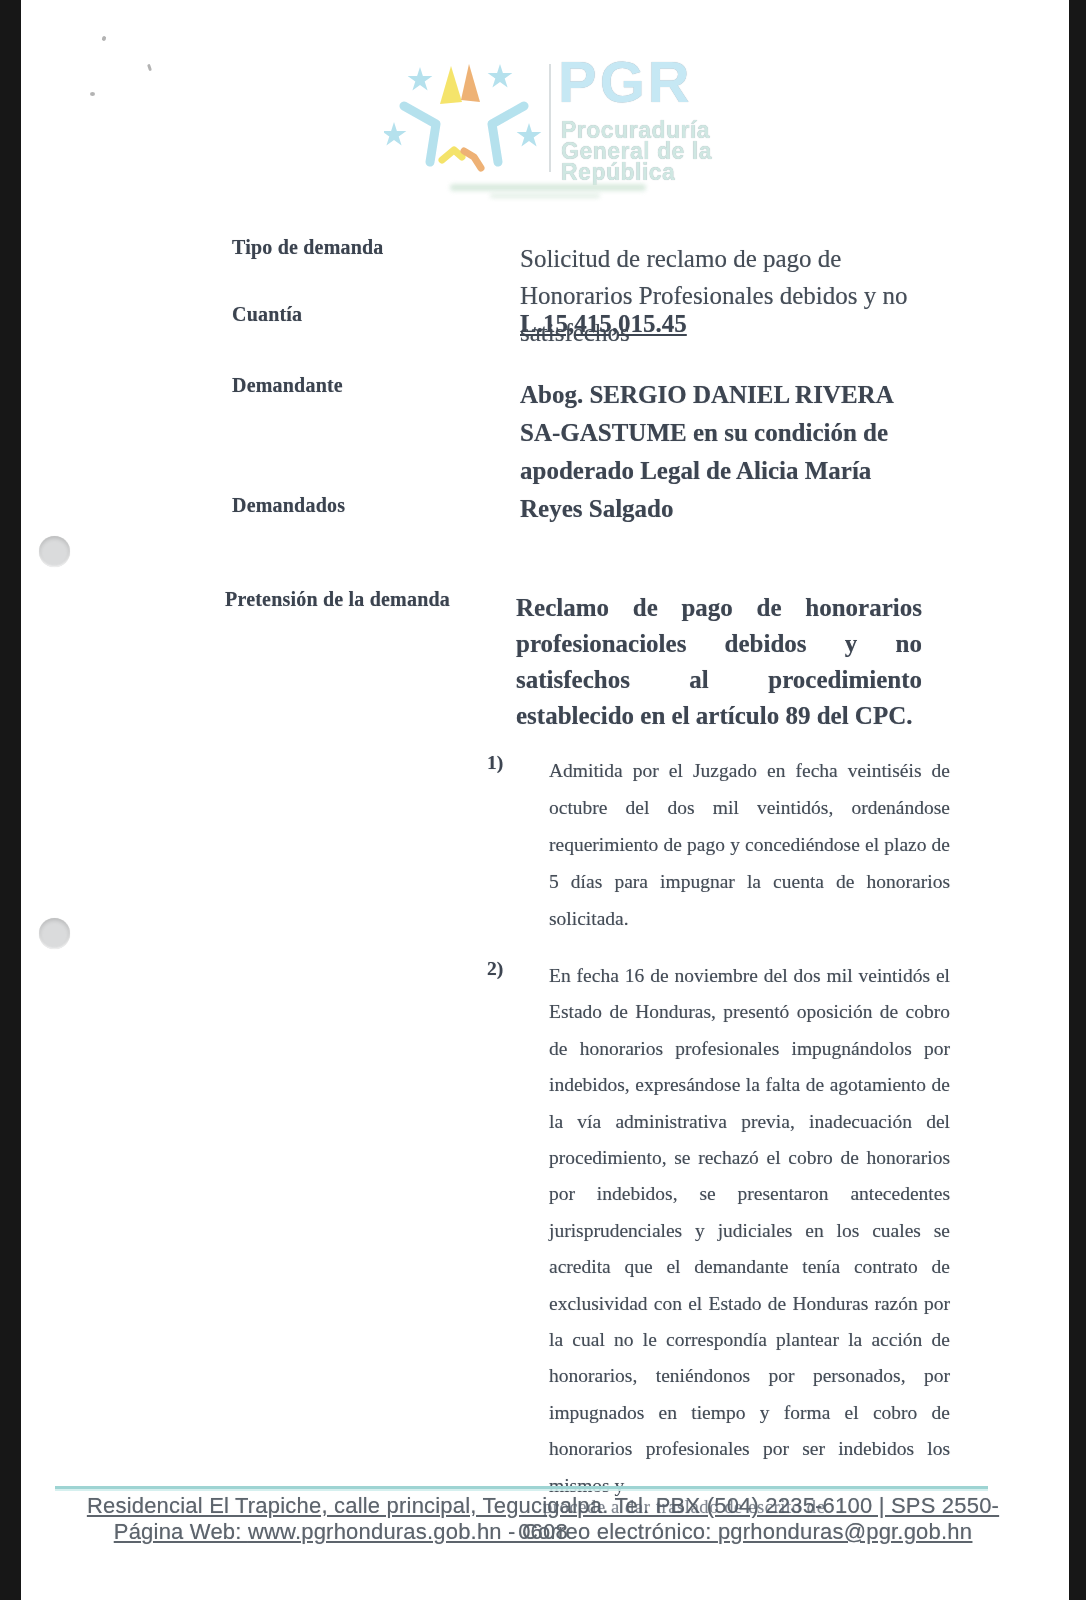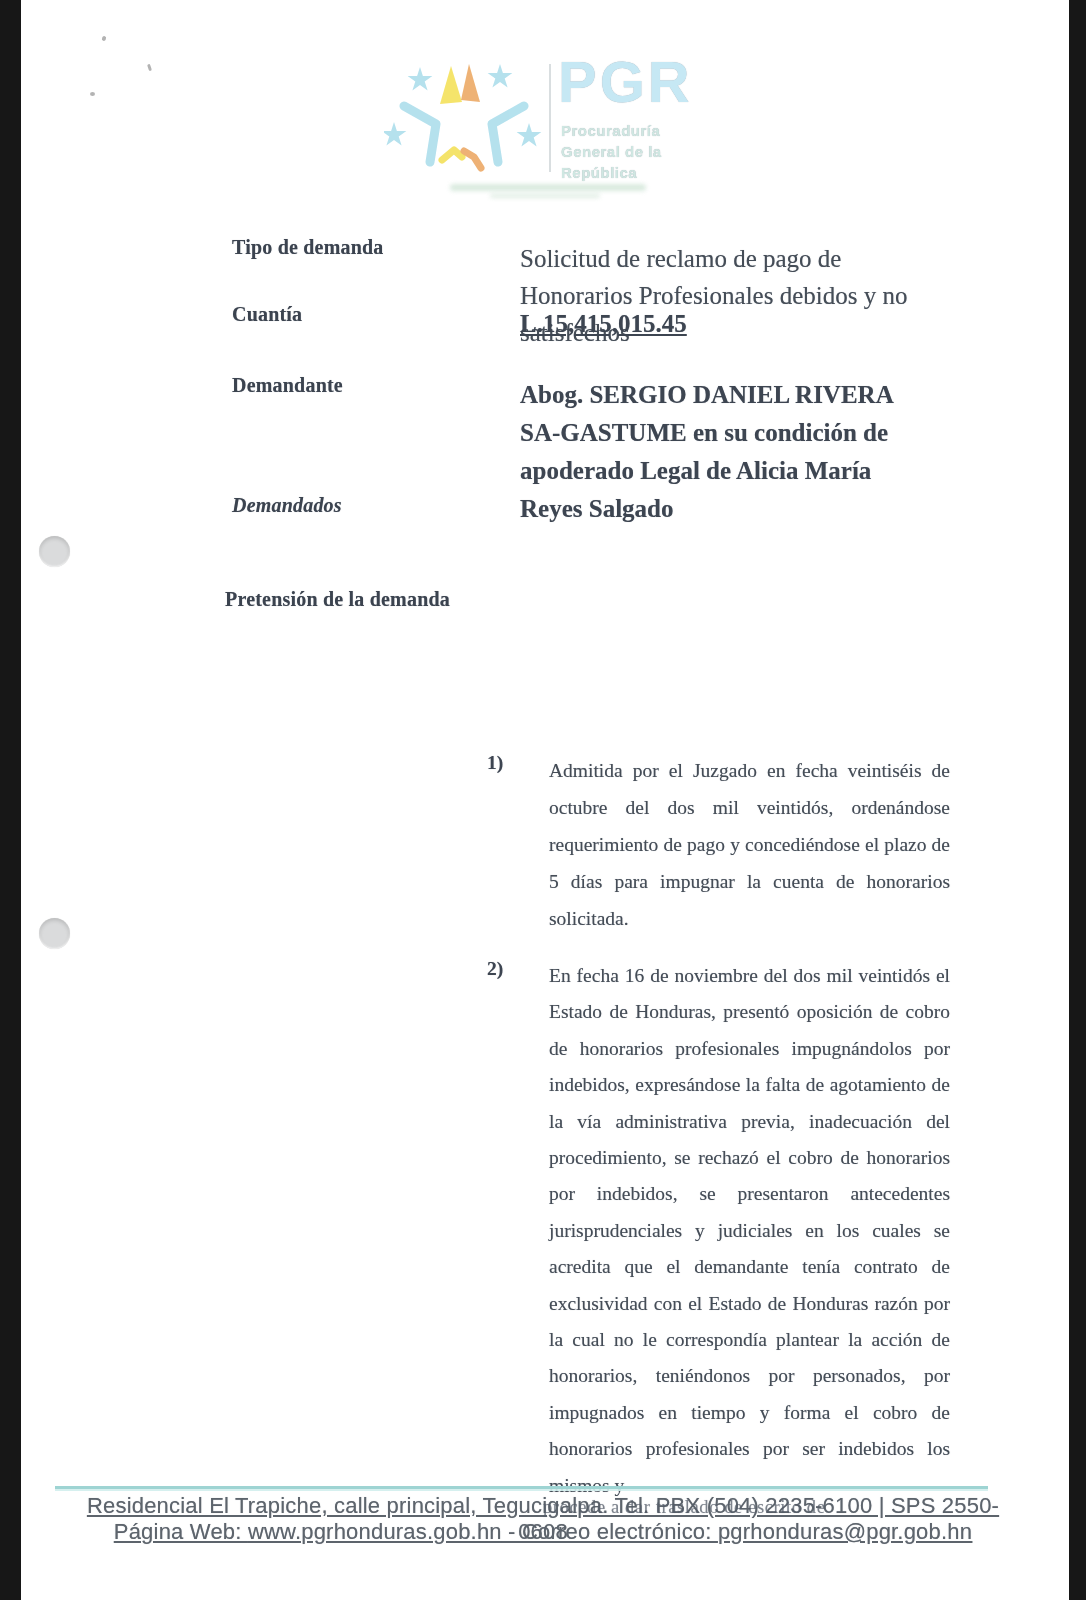--- a/index.html
+++ b/index.html
@@ -28,39 +28,39 @@
   .mark-2{left:148px;top:64px;width:3px;height:7px;transform:rotate(-18deg);border-radius:2px;}
   .mark-3{left:90px;top:92px;width:5px;height:4px;}
 
   
   .emblem{position:absolute;left:384px;top:56px;filter:blur(0.4px);opacity:.9;}
   .logo-divider{position:absolute;left:549px;top:64px;width:2px;height:108px;background:#ccd3d5;opacity:.75;}
   .logo-acronym{position:absolute;left:558px;top:48px;
     font-family:"Liberation Sans", sans-serif;font-weight:bold;font-size:58px;
     color:#c6e8f4;letter-spacing:3px;filter:blur(0.5px);}
   .logo-name{position:absolute;left:561px;top:120px;
-    font-family:"Liberation Sans", sans-serif;font-weight:bold;font-size:15px;
+    font-family:"Liberation Sans", sans-serif;font-weight:bold;font-size:23px;
     line-height:21px;color:#cfe7e2;letter-spacing:0.5px;filter:blur(0.5px);}
   .tagline{position:absolute;left:450px;top:184px;width:196px;height:7px;
     background:#d3e7d9;border-radius:4px;filter:blur(2px);opacity:.85;}
   .tagline:after{content:"";position:absolute;left:40px;top:10px;width:110px;height:4px;
     background:#dcebe0;border-radius:3px;}
 
   
   .flabel{position:absolute;left:232px;font-weight:bold;font-size:20px;color:#3b434f;letter-spacing:0.2px;text-align:right;}
   .fvalue{position:absolute;left:520px;width:404px;font-size:25px;line-height:37px;}
   .bold{font-weight:bold;color:#3d4551;}
   .justify{text-align:justify;}
   .lh36{line-height:36px;}
   .lh38{line-height:38px;}
 
   .l-tipo{top:236px;} .v-tipo{top:240px;}
   .l-cuantia{top:303px;} .v-cuantia{top:305px;text-decoration:underline;}
   .l-demandante{top:374px;} .v-demandante{top:376px;}
-  .l-demandados{top:494px;font-style:italic;} .v-demandados{top:496px;}
+  .l-demandados{top:494px;} .v-demandados{top:496px;}
   .l-pretension{top:588px;left:225px;} .v-pretension{top:590px;left:516px;width:406px;}
 
   
   .inum{position:absolute;left:487px;font-weight:bold;font-size:19.5px;color:#3d4551;}
   .itext{position:absolute;left:521px;width:401px;font-size:19.5px;text-align:justify;margin-left:28px;}
   .n1{top:752px;} .t1{top:752px;line-height:37px;}
   .n2{top:958px;} .t2{top:958px;line-height:36.4px;}
 
   
   .footer-rule{position:absolute;left:55px;top:1486px;width:933px;height:3px;
@@ -125,20 +125,21 @@
 
   <div class="flabel l-cuantia">Cuantía</div>
   <div class="fvalue v-cuantia bold">L.15,415,015.45</div>
 
   <div class="flabel l-demandante">Demandante</div>
   <div class="fvalue v-demandante bold lh38">Abog. SERGIO DANIEL RIVERA SA-GASTUME en su condición de apoderado Legal de Alicia María Reyes Salgado</div>
 
   <div class="flabel l-demandados">Demandados</div>
 
   <div class="flabel l-pretension">Pretensión de la demanda</div>
+  <div class="fvalue v-pretension bold justify lh36">Reclamo de pago de honorarios profesionacioles debidos y no satisfechos al procedimiento establecido en el artículo 89 del CPC.</div>
 
   <div class="inum n1">1)</div>
   <div class="itext t1">Admitida por el Juzgado en fecha veintiséis de octubre del dos mil veintidós, ordenándose requerimiento de pago y concediéndose el plazo de 5 días para impugnar la cuenta de honorarios solicitada.</div>
 
   <div class="inum n2">2)</div>
   <div class="itext t2">En fecha 16 de noviembre del dos mil veintidós el Estado de Honduras, presentó oposición de cobro de honorarios profesionales impugnándolos por indebidos, expresándose la falta de agotamiento de la vía administrativa previa, inadecuación del procedimiento, se rechazó el cobro de honorarios por indebidos, se presentaron antecedentes jurisprudenciales y judiciales en los cuales se acredita que el demandante tenía contrato de exclusividad con el Estado de Honduras razón por la cual no le correspondía plantear la acción de honorarios, teniéndonos por personados, por impugnados en tiempo y forma el cobro de honorarios profesionales por ser indebidos los mismos y</div>
 
   <div class="footer-rule"></div>
   <div class="footer-line footer-1">Residencial El Trapiche, calle principal, Tegucigalpa. Tel. PBX (504) 2235-6100 | SPS 2550-0608</div>
   <div class="footer-line footer-2">

